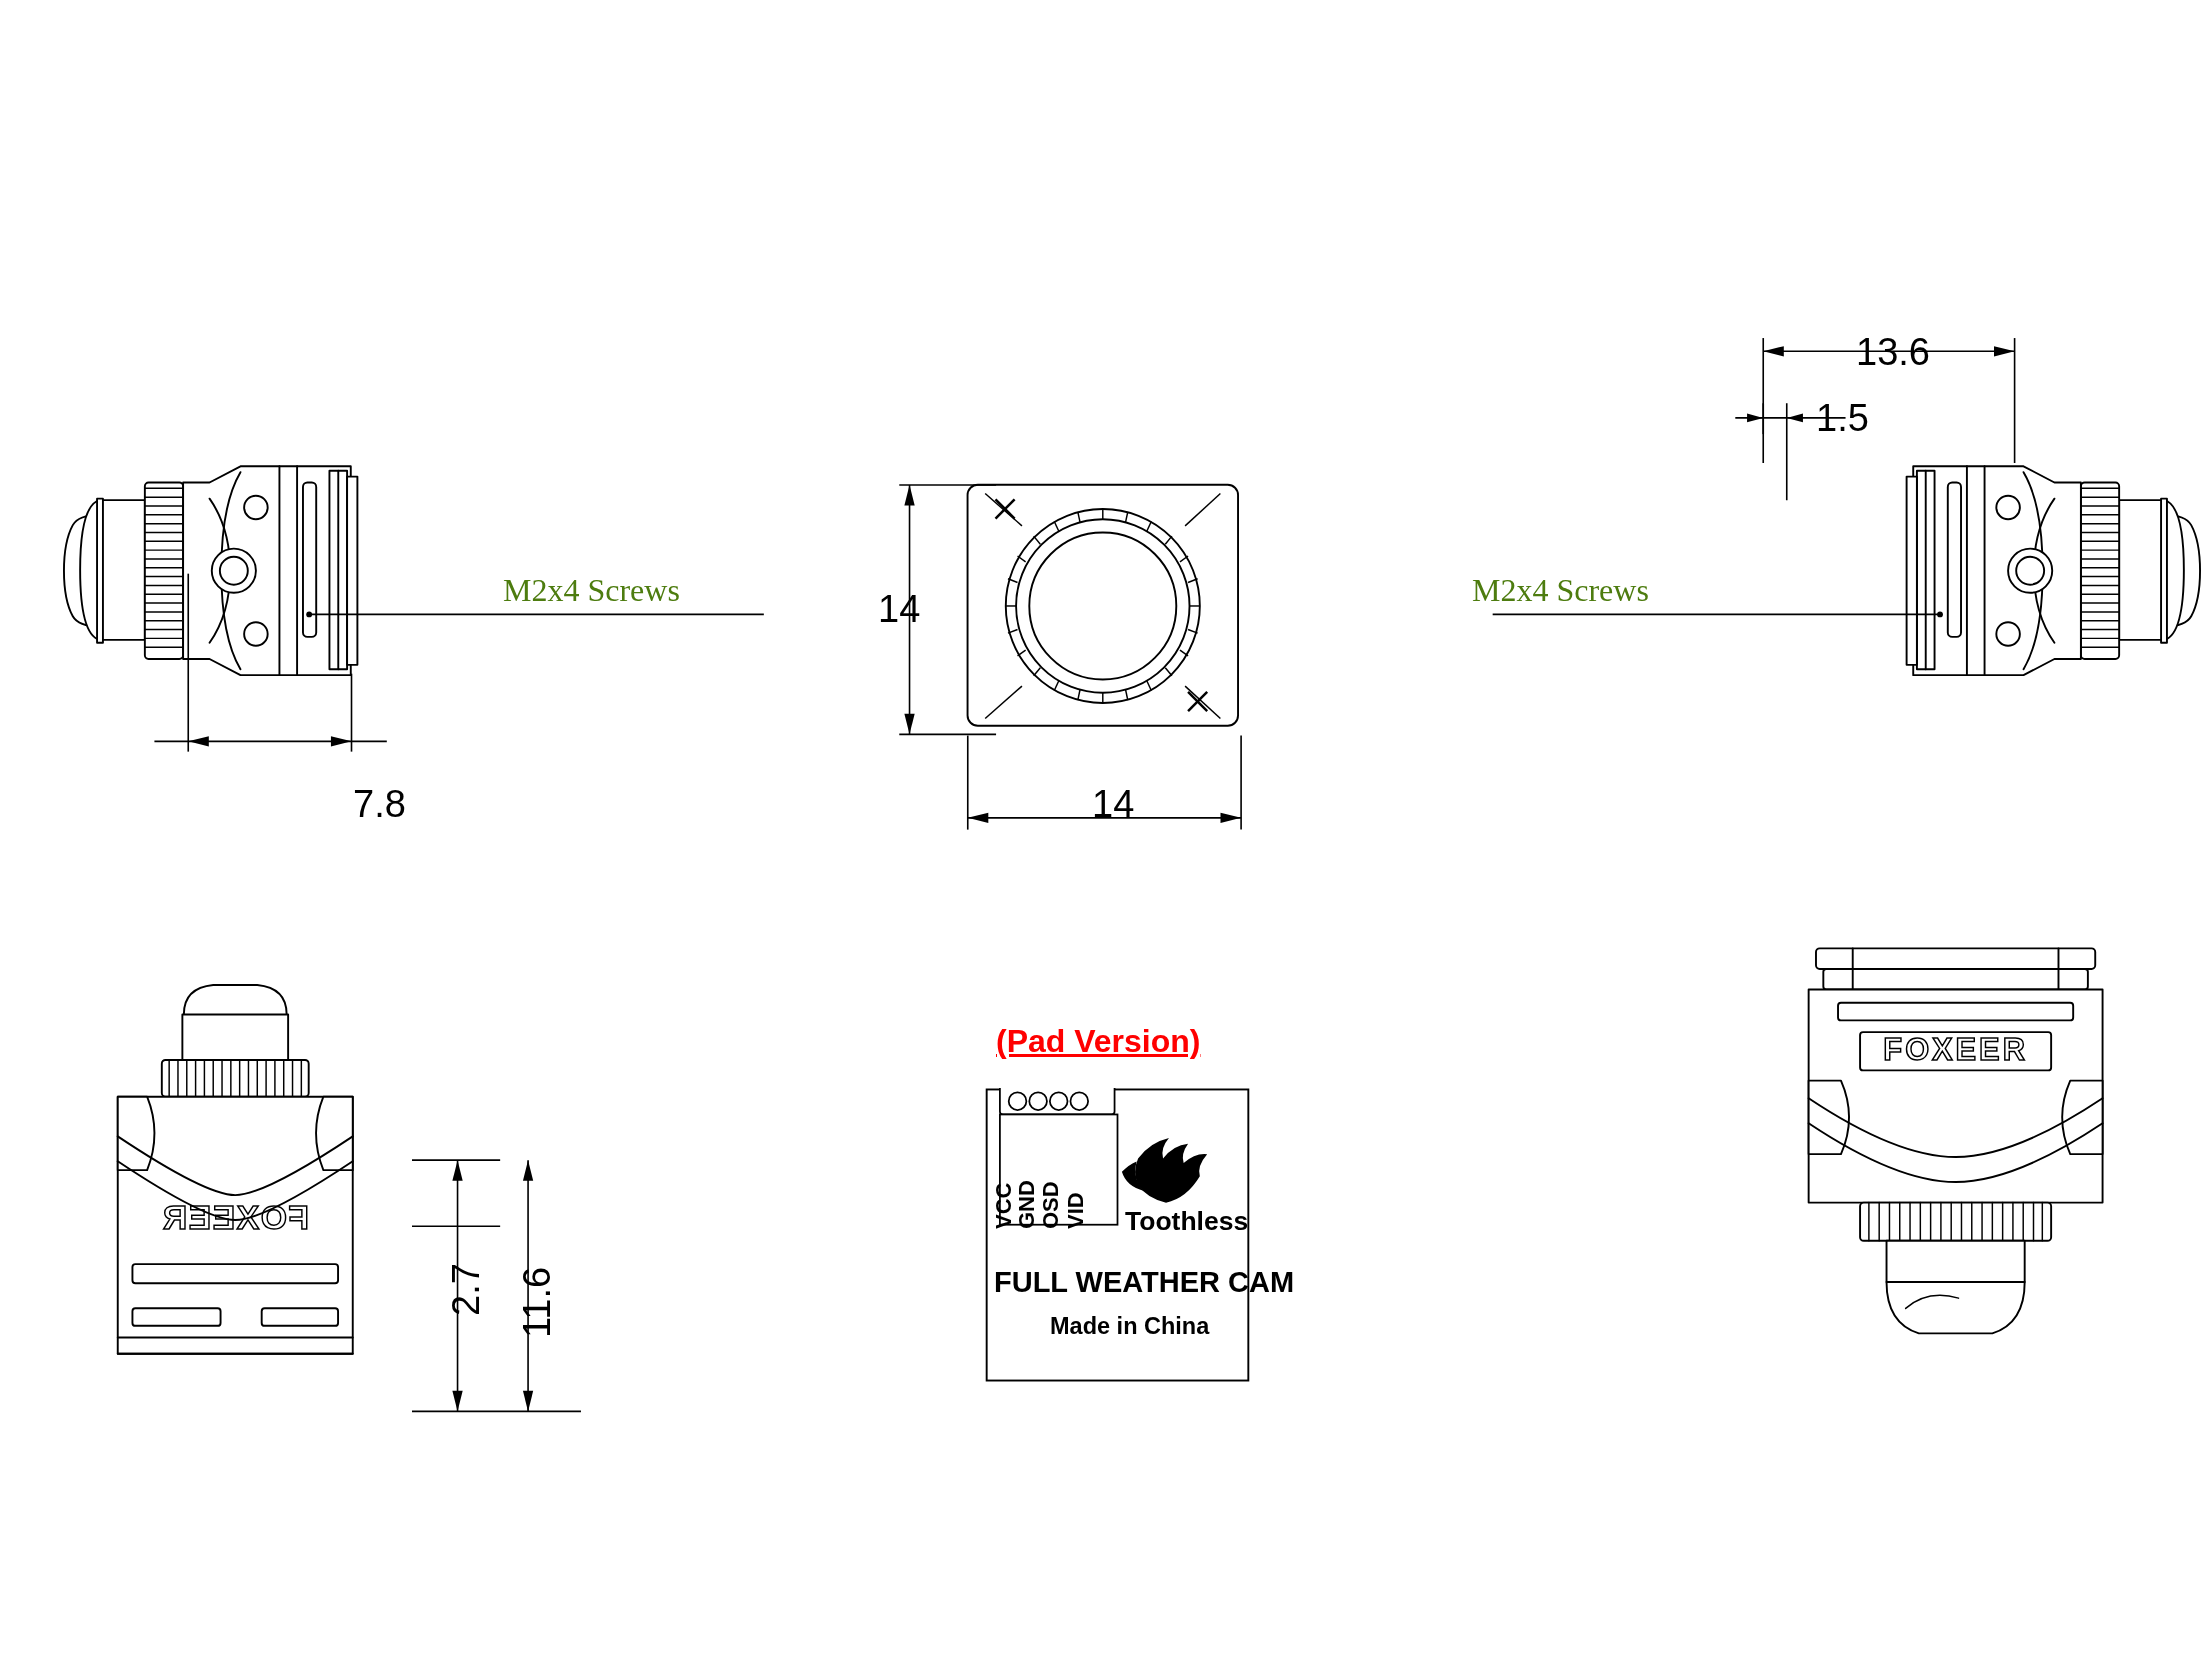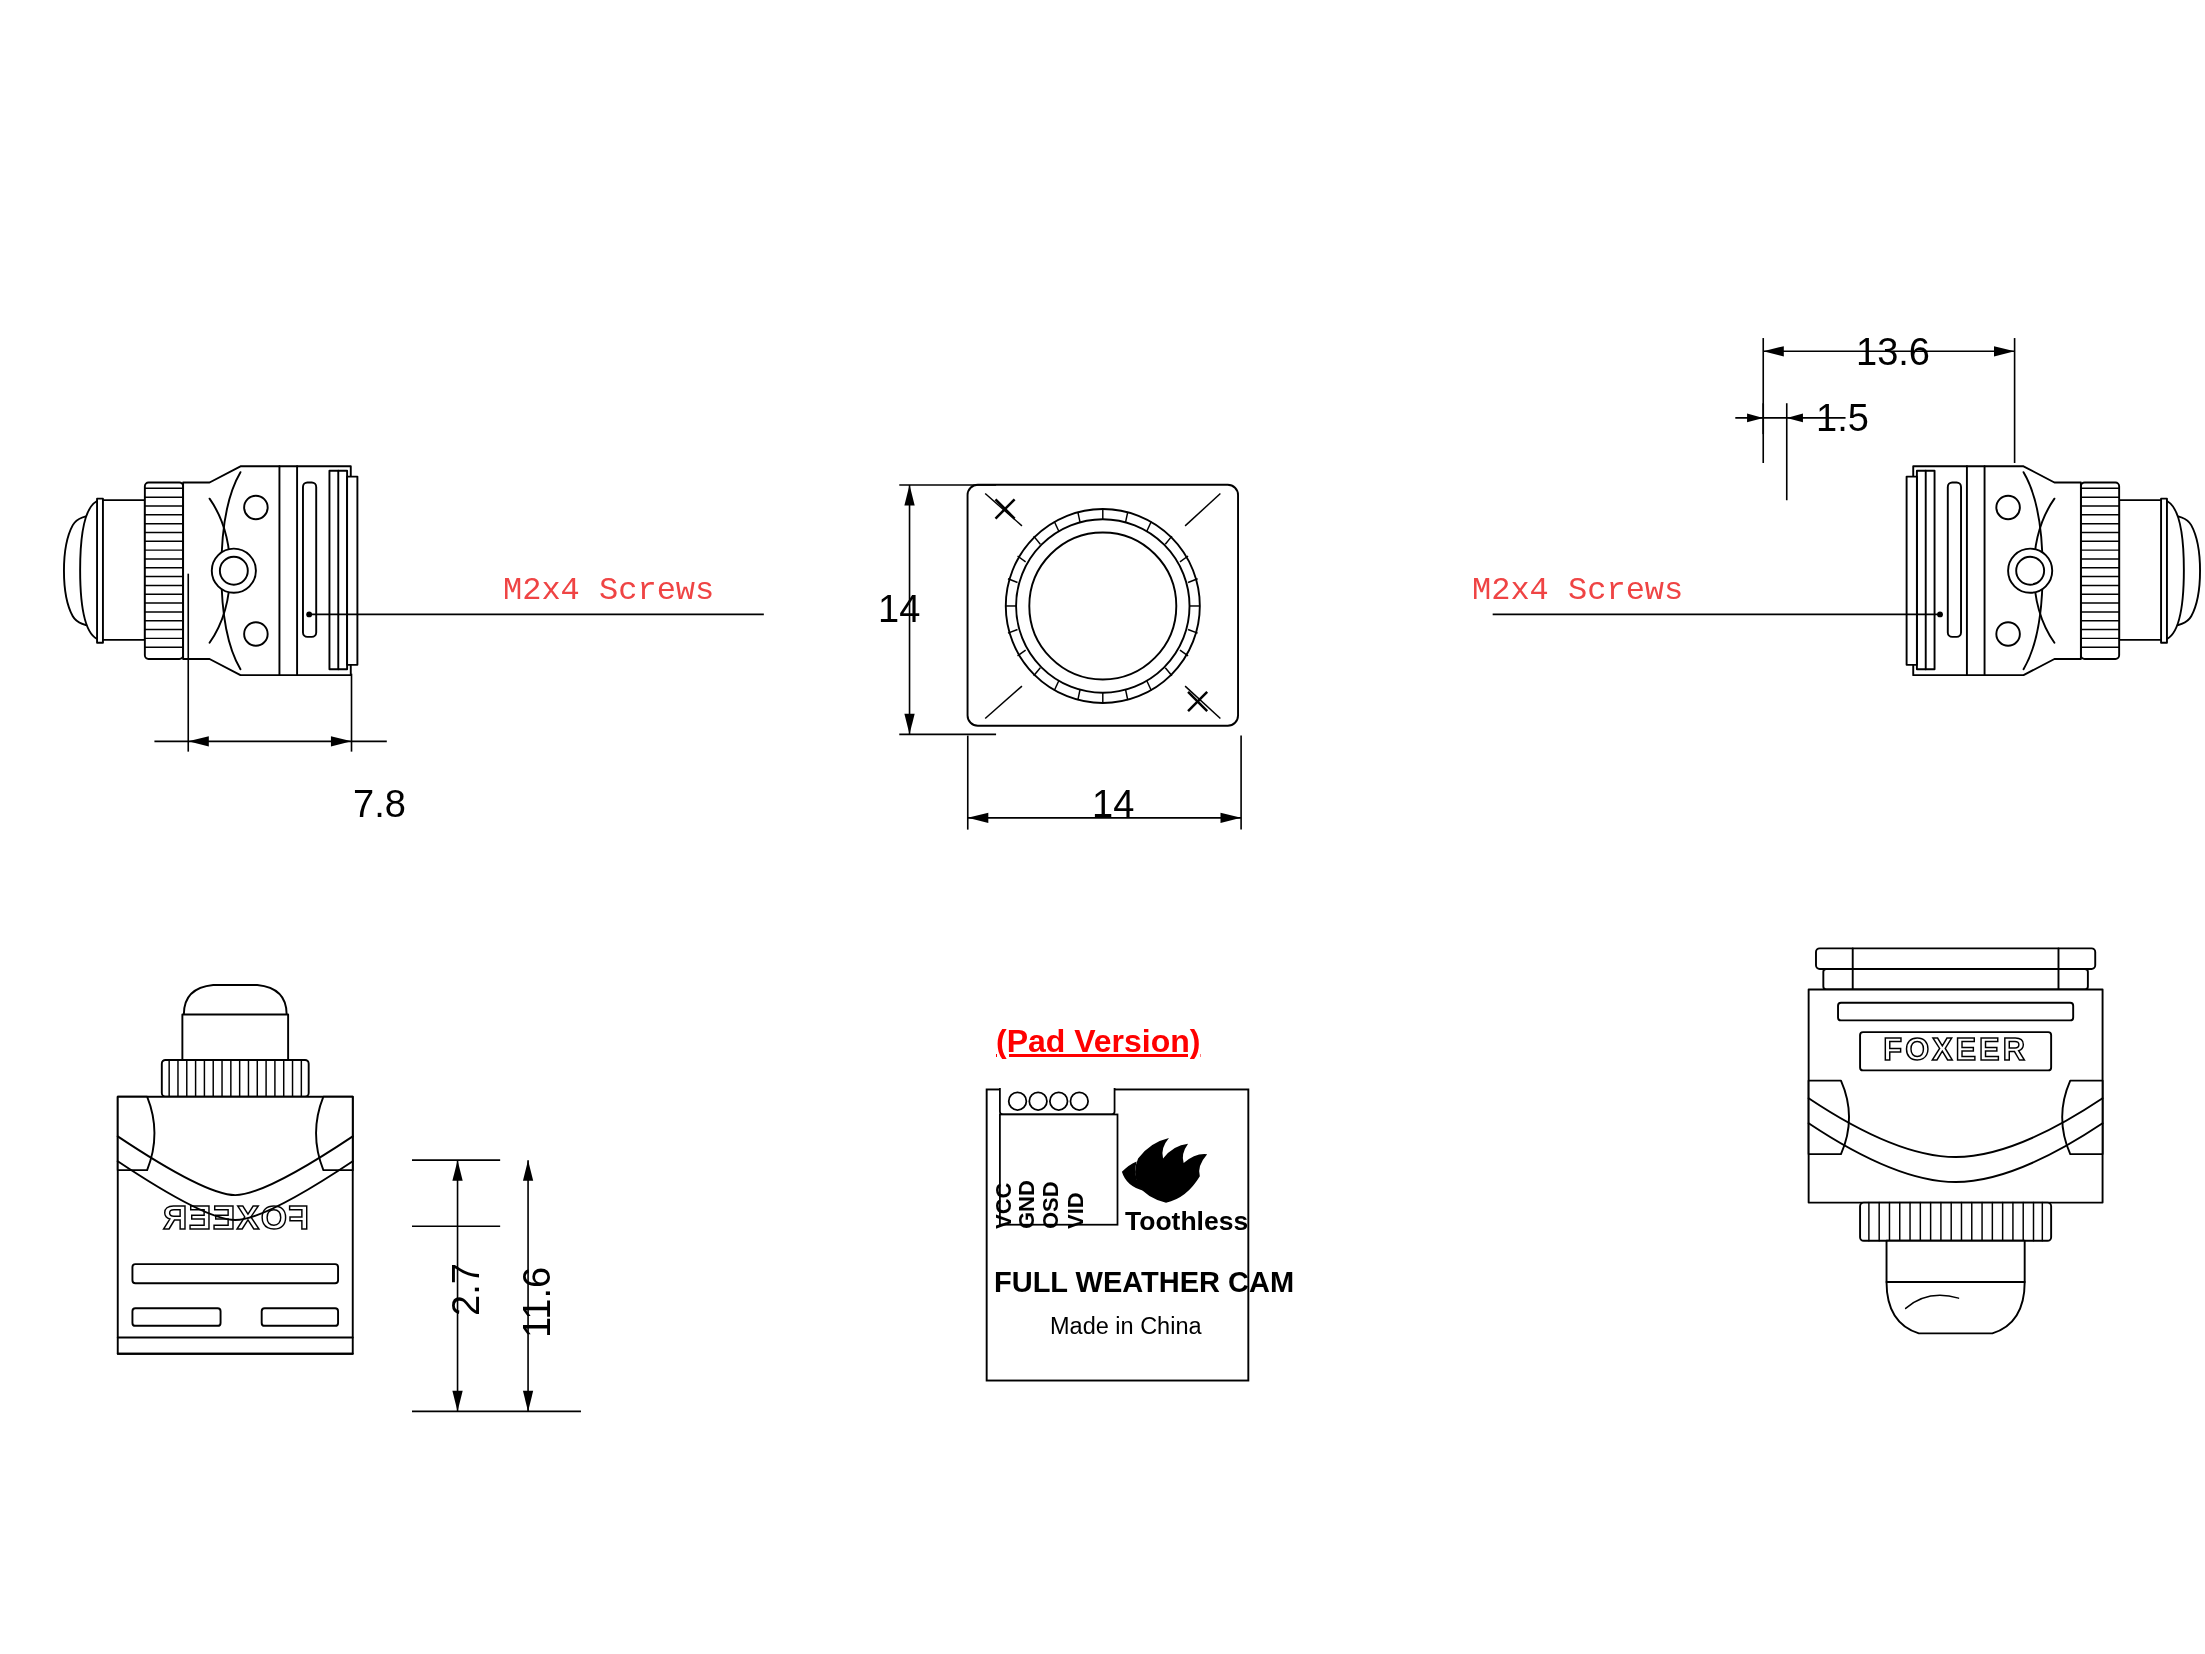--- a/index.html
+++ b/index.html
@@ -24,42 +24,43 @@
     position: absolute;
   }
   .dim-label {
     position: absolute;
     font-family: "Liberation Sans", sans-serif;
     color: #000000;
     white-space: nowrap;
   }
   .note-label {
     position: absolute;
-    font-family: Liberation Mono, monospace;
-    color: #ef4444;
+    font-family: Liberation Serif, serif;
+    color: #4d7c0f;
     font-size: 32px;
     white-space: nowrap;
   }
   .pad-version {
     position: absolute;
     font-family: "Liberation Sans", sans-serif;
     color: #ff0000;
     font-size: 32px;
     font-weight: bold;
     white-space: nowrap;
   }
   .rot90 {
     transform: rotate(-90deg);
     transform-origin: left top;
   }
   .label-txt {
     position: absolute;
     white-space: nowrap;
     font-family: "Liberation Sans", sans-serif;
     color: #000000;
+    font-weight: bold;
   }
   svg { display:block; }
 </style>
 </head>
 <body>
 
 <div class="stage">
 
   <div class="view" style="left:44px; top:456px; width:515px; height:353px;">
     <svg width="515" height="353" viewBox="0 0 700 480">

